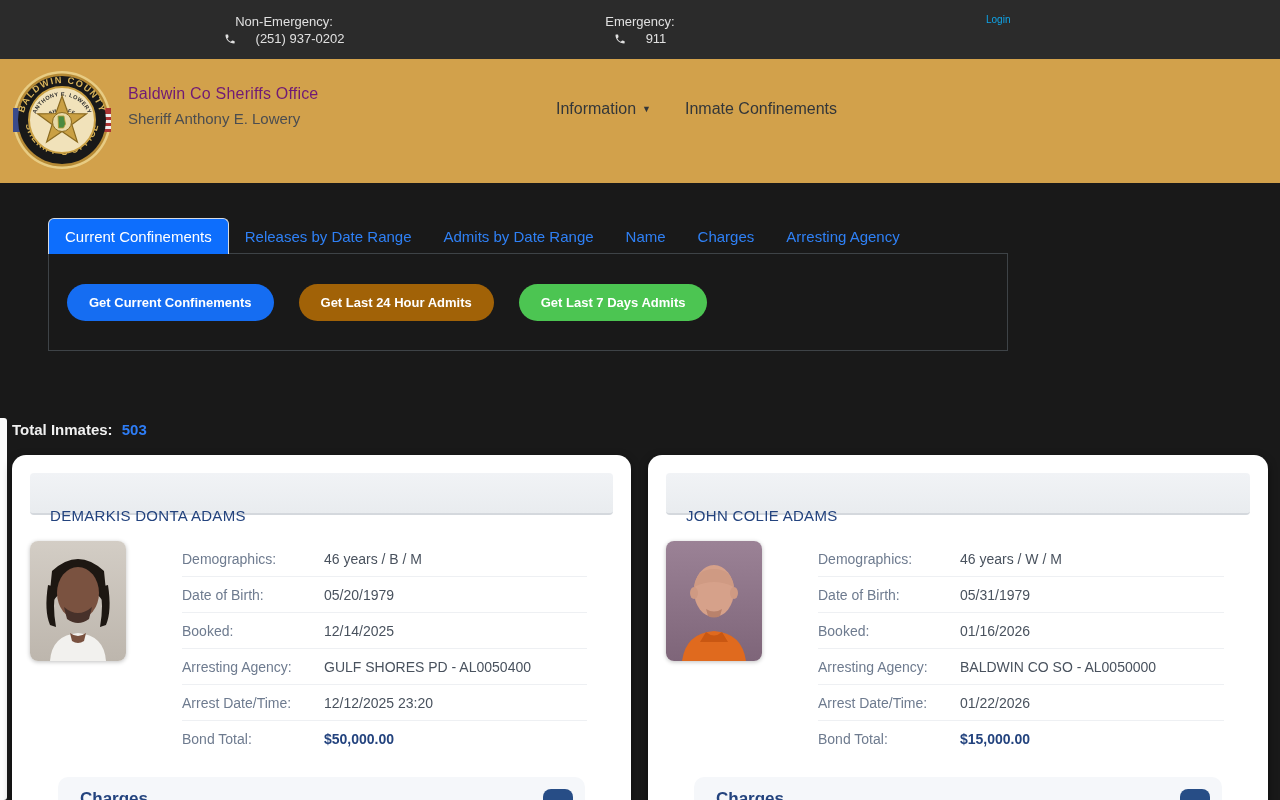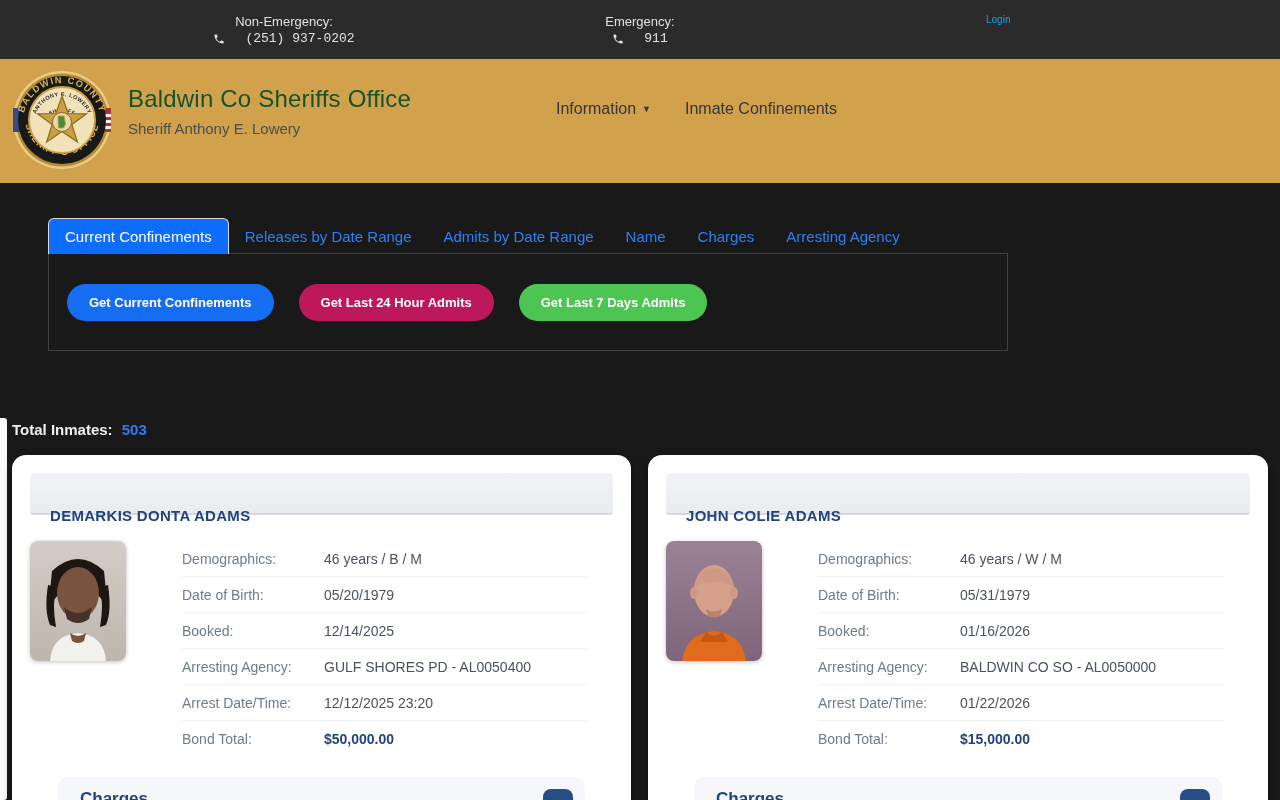--- a/index.html
+++ b/index.html
@@ -5,30 +5,30 @@
   * { margin:0; padding:0; box-sizing:border-box; }
   html,body { width:1280px; height:800px; overflow:hidden; background:#191919;
               font-family:"Liberation Sans", sans-serif; }
 
   
   .topbar { position:relative; width:1280px; height:59px; background:#2b2b2b; }
   .topbar .contact { position:absolute; top:13px; width:220px; text-align:center;
                      color:#e0e0e0; font-size:13px; line-height:17px; }
   .topbar .contact.nonemerg { left:174px; }
   .topbar .contact.emerg   { left:530px; }
-  .topbar .num { display:inline-flex; align-items:center; gap:20px; cursor:pointer;font-family:Liberation Mono, monospace; }
+  .topbar .num { display:inline-flex; align-items:center; gap:20px; cursor:pointer; }
   .phone-ic { width:12px; height:12px; fill:#e0e0e0; }
   .topbar .login { position:absolute; left:986px; top:14px; color:#0ea5e9;
                    font-size:10px; cursor:pointer; }
 
   
   .header { position:relative; width:1280px; height:124px; background:#d2a14b; }
   .logo { position:absolute; left:12px; top:11px; width:100px; height:100px; cursor:pointer; }
   .brand { position:absolute; left:128px; top:26px; }
-  .brand .title { font-size:24px; color:#14532d; letter-spacing:.2px; }
+  .brand .title { font-size:16px; color:#701a75; letter-spacing:.2px; }
   .brand .subtitle { margin-top:7px; font-size:15px; color:#4b4d50; }
   .mainnav { position:absolute; left:556px; top:0; height:100px; display:flex;
              align-items:center; gap:34px; }
   .mainnav .navitem { font-size:16px; color:#333639; cursor:pointer; display:flex;
                       align-items:center; gap:6px; }
   .caret { font-size:9px; color:#333639; }
 
   
   .tabwrap { position:absolute; left:48px; top:218px; width:960px; }
   .tabs { display:flex; align-items:flex-end; border-bottom:1px solid #3e4347; }
@@ -53,21 +53,21 @@
                  background:#fbfbfb; border-radius:0 3px 3px 0; }
 
   
   .cards { position:absolute; left:12px; top:455px; width:1256px; display:flex; gap:17px; }
   .card { background:#ffffff; border-radius:14px; width:619px; height:560px;
           padding:18px; box-shadow:0 3px 10px rgba(0,0,0,.45); }
   .card:last-child { width:620px; }
   .card-head { height:42px; background:linear-gradient(#f1f3f6,#e9ecef);
                border-bottom:2px solid #d4d8dd; border-radius:4px;
                display:flex; align-items:center; padding-left:20px; }
-  .card-head .iname { font-size:15px; font-weight:bold; color:#23437e;
+  .card-head .iname { font-size:15px; font-weight:normal; color:#23437e;
                       letter-spacing:.3px;margin-top:45px; }
   .card-body { display:flex; margin-top:26px;gap:36px; }
   .mug { width:96px; height:120px; border-radius:8px; overflow:hidden;
          box-shadow:0 1px 4px rgba(0,0,0,.25); flex:0 0 96px; }
   .mug svg { display:block; }
   .details { flex:1; margin-left:20px; margin-right:26px; }
   .drow { display:flex; align-items:center; height:36px;
           border-bottom:1px solid #eef0f3; font-size:14px; }
   .drow:last-child { border-bottom:none; }
   .dlabel { width:142px; color:#6e7b8f; }
@@ -160,21 +160,21 @@
   <div class="tabs">
     <div class="tab active">Current Confinements</div>
     <div class="tab">Releases by Date Range</div>
     <div class="tab">Admits by Date Range</div>
     <div class="tab">Name</div>
     <div class="tab">Charges</div>
     <div class="tab">Arresting Agency</div>
   </div>
   <div class="tabpanel">
     <button class="btn" style="background:#156df2">Get Current Confinements</button>
-    <button class="btn" style="background:#be185d">Get Last 24 Hour Admits</button>
+    <button class="btn" style="background:#a16207">Get Last 24 Hour Admits</button>
     <button class="btn" style="background:#4cc552">Get Last 7 Days Admits</button>
   </div>
 </div>
 
 <div class="summary">
   <span>Total Inmates:</span>
   <span class="count" style="color:#2e7df6">503</span>
 </div>
 
 <div class="edge-sliver"></div>

